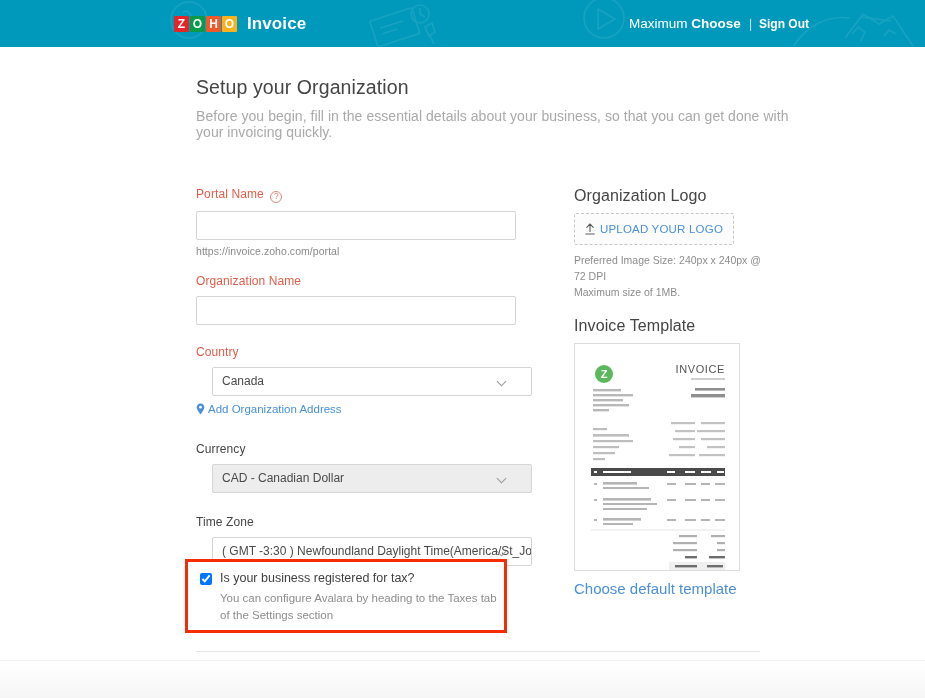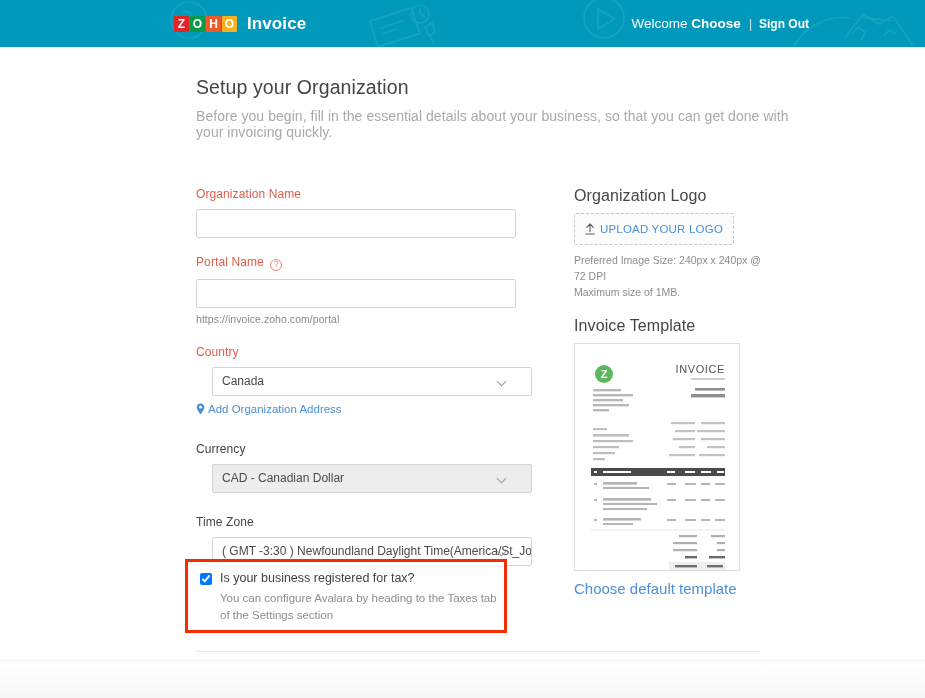--- a/index.html
+++ b/index.html
@@ -388,52 +388,52 @@
       <span class="brand-mark">
         <span class="zbox z">Z</span>
         <span class="zbox o1">O</span>
         <span class="zbox h">H</span>
         <span class="zbox o2">O</span>
       </span>
       <span class="brand-word">Invoice</span>
     </div>
 
     <div class="header-right">
-      <span>Welcome</span>
+      <span>Maximum</span>
       <span>&nbsp;</span>
       <span class="welcome-name">Choose</span>
       <span class="hdr-sep">|</span>
       <a class="signout">Sign Out</a>
     </div>
   </div>
 </div>
 
 <div class="page">
 
   <div class="content">
     <h1 class="page-title">Setup your Organization</h1>
     <p class="page-sub">Before you begin, fill in the essential details about your business, so that you can get done with your invoicing quickly.</p>
   </div>
 
   <div class="columns">
 
     <div class="col-left">
 
       <div class="field">
-        <label class="field-label req">Organization Name</label>
-        <input class="txt-input" type="text" placeholder="" style="">
-      </div>
-
-      <div class="field">
         <label class="field-label req">
           <span>Portal Name</span>
           <span class="help-icon">?</span>
         </label>
         <input class="txt-input" type="text" placeholder="" style="">
         <div class="hint">https://invoice.zoho.com/portal</div>
+      </div>
+
+      <div class="field">
+        <label class="field-label req">Organization Name</label>
+        <input class="txt-input" type="text" placeholder="" style="">
       </div>
 
       <div class="field" style="margin-top:20px;">
         <label class="field-label req">Country</label>
         <div class="select-wrap">
           <div class="sel">Canada</div>
           <span class="caret"></span>
         </div>
         <a class="addr-link">
           <svg class="pin-icon" viewBox="0 0 10 13">

